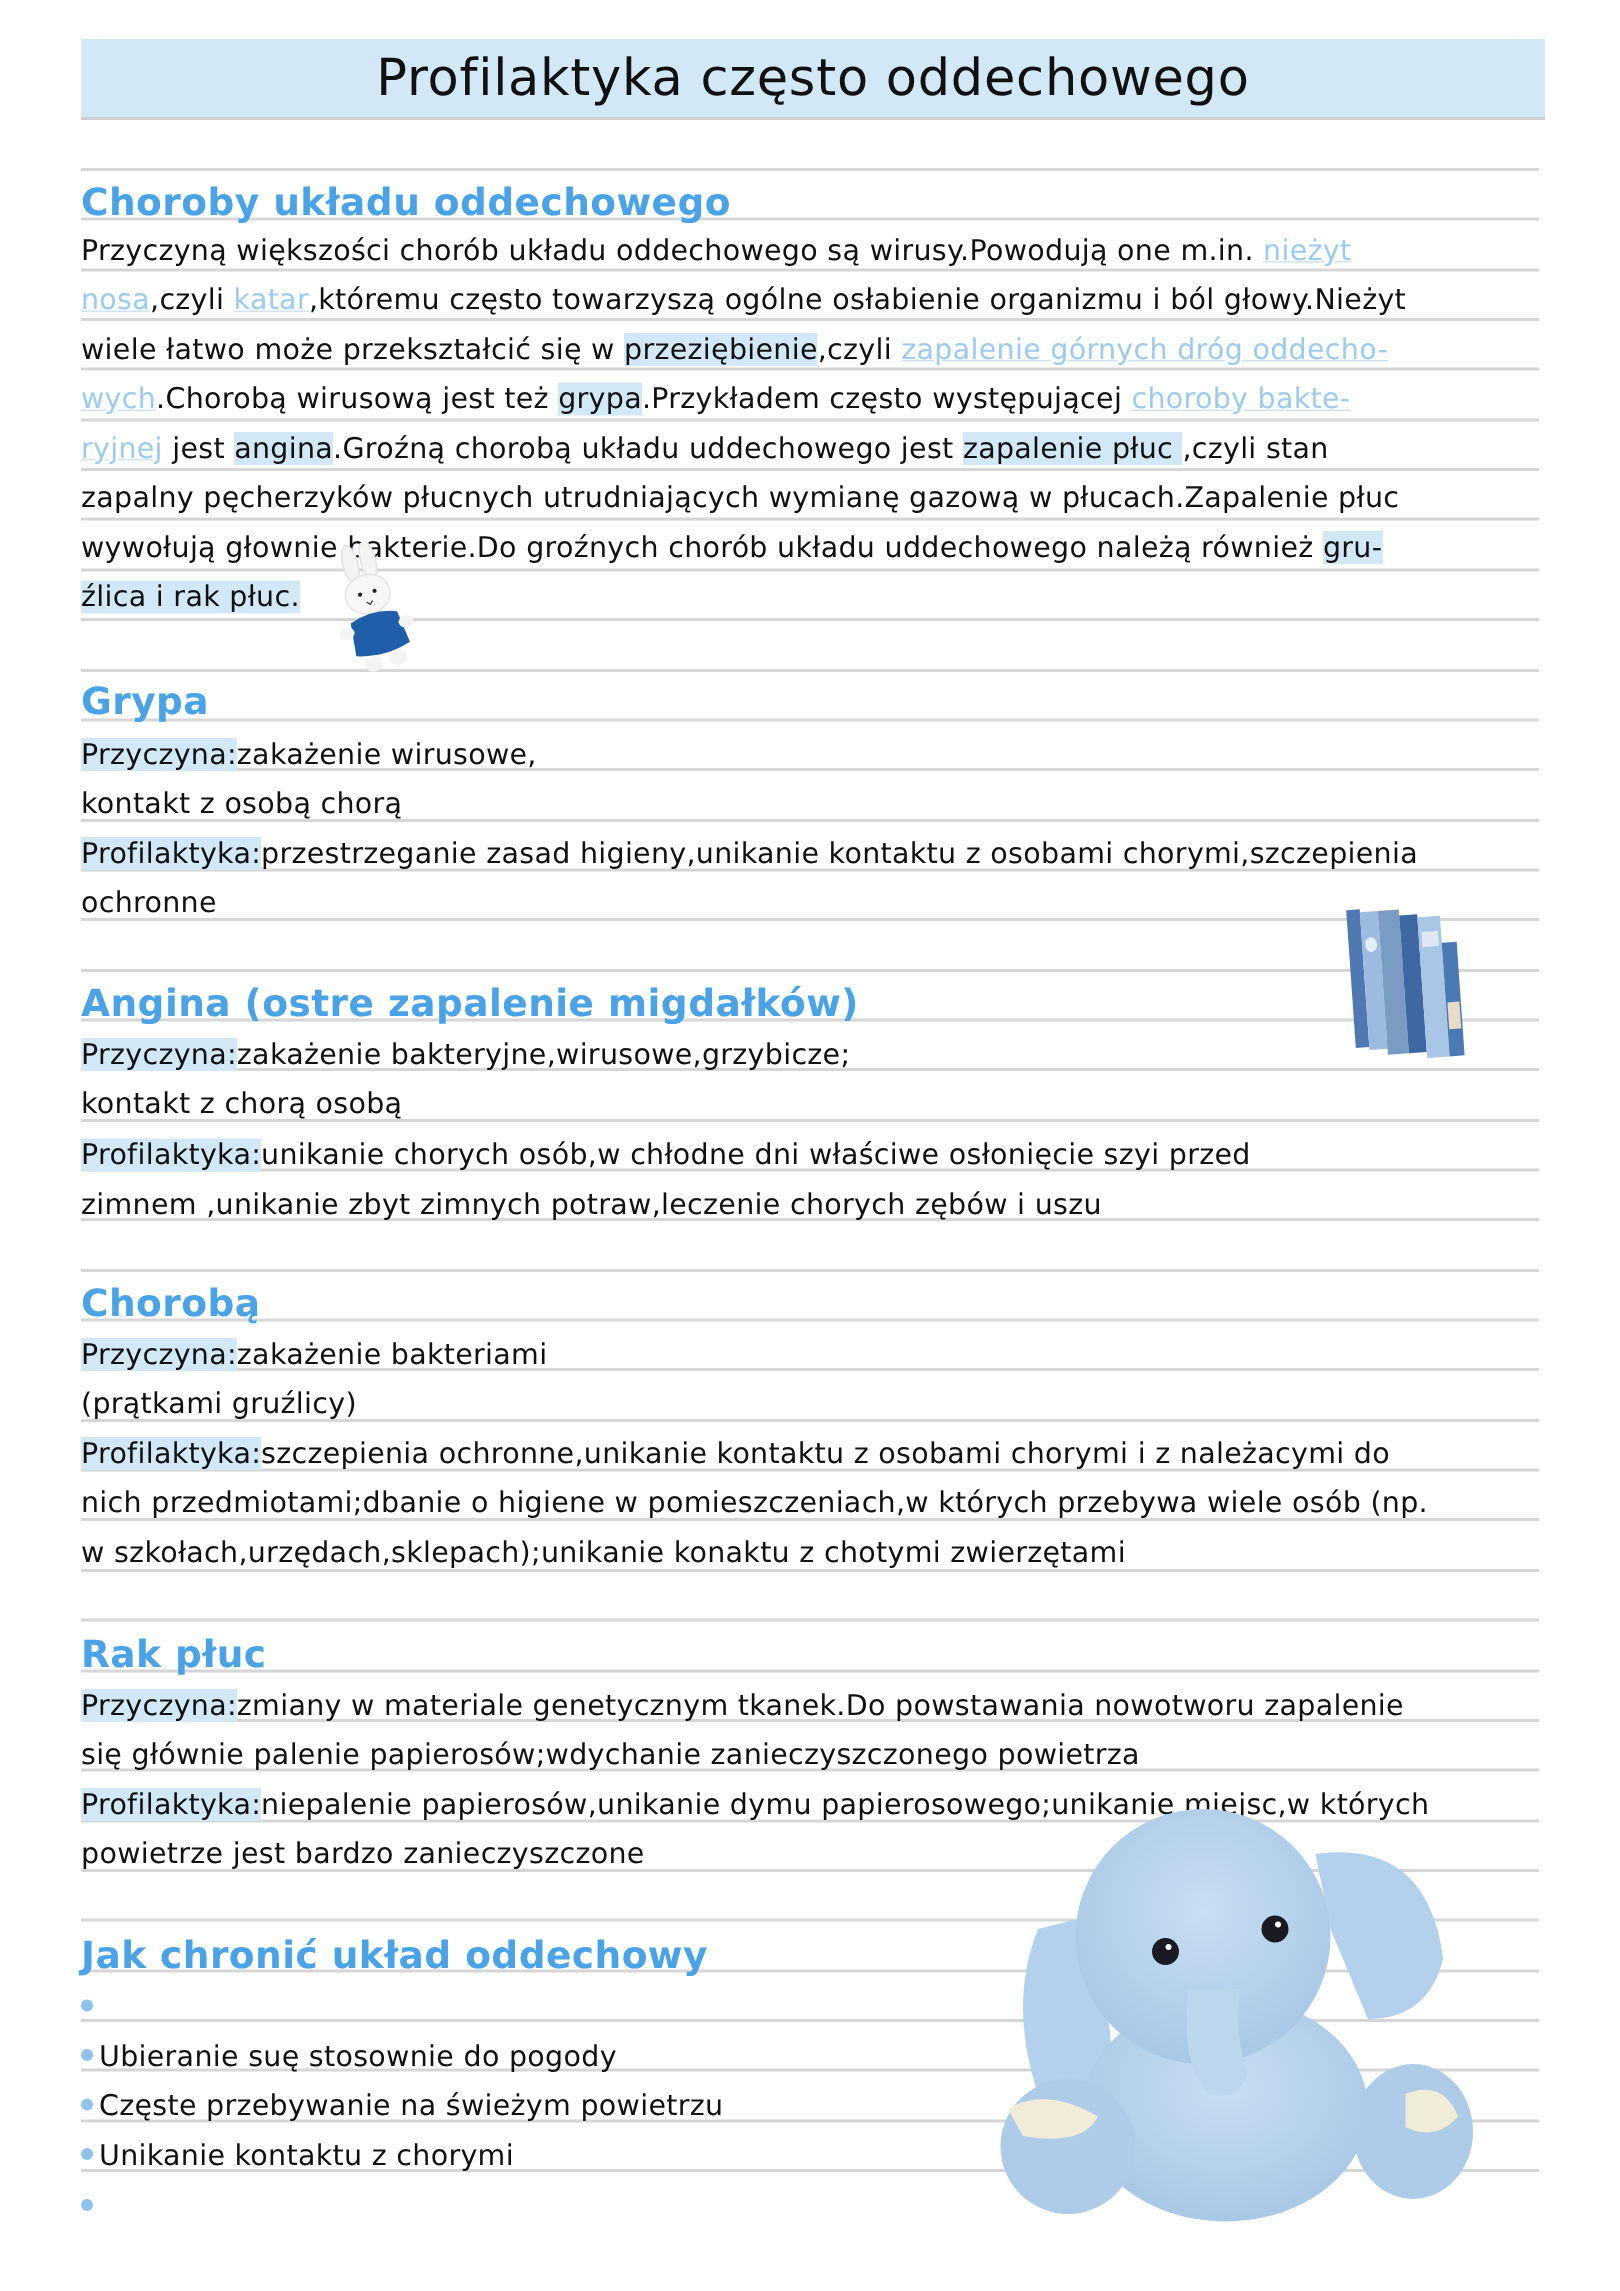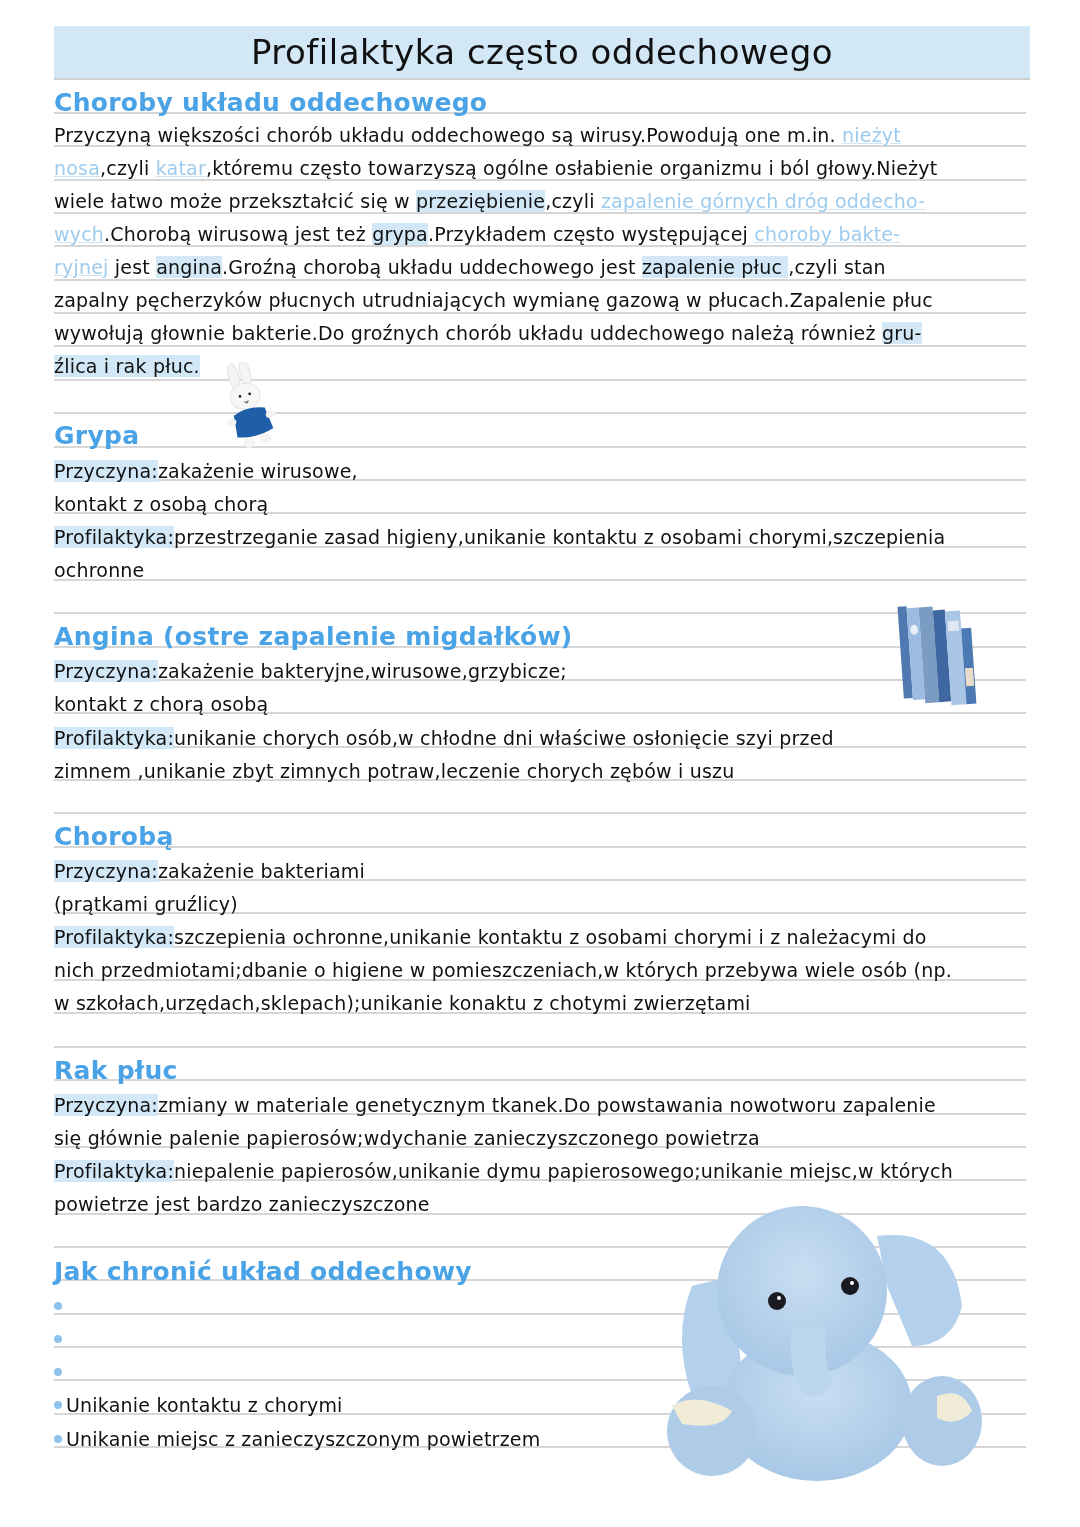--- a/index.html
+++ b/index.html
@@ -19,21 +19,21 @@
       position: absolute; left: 54px; top: 26px; width: 976px; height: 52px;
       background: #d3e8f7; border-bottom: 2px solid #cfcfcf;
       display: flex; align-items: center; justify-content: center;
     }
     .title-bar h1 {
       margin: 0; font-size: 34px; font-weight: normal; color: #111;
       letter-spacing: 0.5px;
     }
     .line {
       position: absolute; left: 54px; height: 33px; line-height: 33px;
-      font-size: 19px; white-space: nowrap; letter-spacing: 0.2px;
+      font-size: 19px; white-space: nowrap; letter-spacing: 0.2px; margin-top: 32px;
     }
     .heading {
       color: #4aa3e6; font-size: 25px; font-weight: bold; letter-spacing: 0.3px;
     }
     .hl { background: #d3e8f7; }
     .term { color: #9dcbee; text-decoration: underline; text-decoration-color: #cfe3f3; }
     .bullet {
       display: inline-block; width: 8px; height: 8px; border-radius: 50%;
       background: #8fc3ec; margin-right: 4px; vertical-align: middle;
       position: relative; top: -2px;
@@ -159,24 +159,24 @@
 <div class="line" style="top:987px"><span>w szkołach,urzędach,sklepach);unikanie konaktu z chotymi zwierzętami</span></div>
 
 <div class="line heading" style="top:1054px">Rak płuc</div>
 <div class="line" style="top:1089px"><span class="hl">Przyczyna:</span><span>zmiany w materiale genetycznym tkanek.Do powstawania nowotworu zapalenie</span></div>
 <div class="line" style="top:1122px"><span>się głównie palenie papierosów;wdychanie zanieczyszczonego powietrza</span></div>
 <div class="line" style="top:1155px"><span class="hl">Profilaktyka:</span><span>niepalenie papierosów,unikanie dymu papierosowego;unikanie miejsc,w których</span></div>
 <div class="line" style="top:1188px"><span>powietrze jest bardzo zanieczyszczone</span></div>
 
 <div class="line heading" style="top:1255px">Jak chronić układ oddechowy</div>
 <div class="line" style="top:1290px"><span class="bullet"></span></div>
-<div class="line" style="top:1323px"><span class="bullet"></span></div>
-<div class="line" style="top:1356px"><span class="bullet"></span></div>
+<div class="line" style="top:1323px"><span class="bullet"></span><span>Ubieranie suę stosownie do pogody</span></div>
+<div class="line" style="top:1356px"><span class="bullet"></span><span>Częste przebywanie na świeżym powietrzu</span></div>
 <div class="line" style="top:1389px"><span class="bullet"></span><span>Unikanie kontaktu z chorymi</span></div>
-<div class="line" style="top:1423px"><span class="bullet"></span><span>Unikanie miejsc z zanieczyszczonym powietrzem</span></div>
+<div class="line" style="top:1423px"><span class="bullet"></span></div>
 
 <div class="elephant">
   <svg width="380" height="290" viewBox="0 0 380 290">
     <defs>
       <radialGradient id="eg" cx="50%" cy="40%" r="60%">
         <stop offset="0%" stop-color="#c8def2"></stop>
         <stop offset="100%" stop-color="#a8c8e6"></stop>
       </radialGradient>
     </defs>
 

